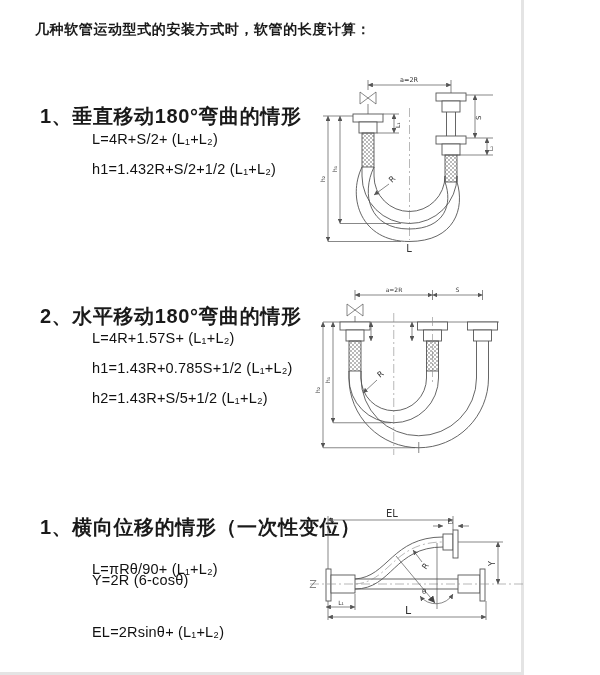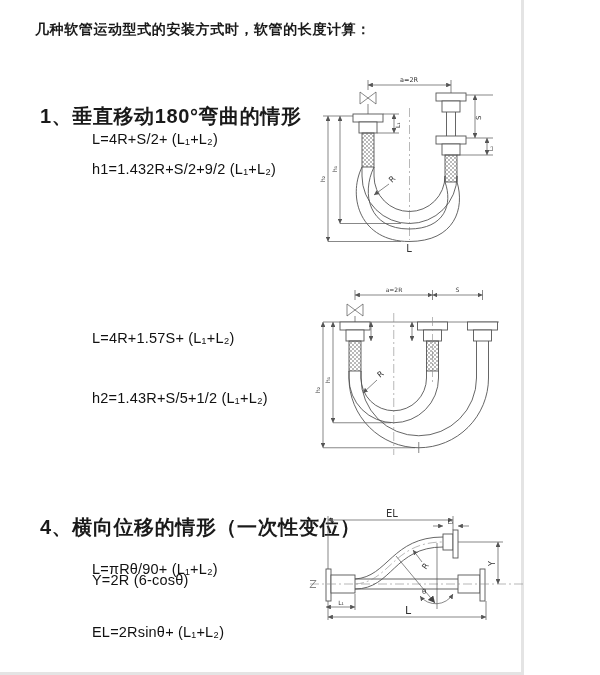--- a/index.html
+++ b/index.html
@@ -21,26 +21,28 @@
 </style>
 </head>
 <body>
 
 <div class="page">
 
   <div class="title">几种软管运动型式的安装方式时，软管的长度计算：</div>
 
   <div class="heading" style="top:103px">1、垂直移动180°弯曲的情形</div>
   <div class="formula" style="top:131px">L=4R+S/2+ (L₁+L₂)</div>
-  <div class="formula" style="top:161px">h1=1.432R+S/2+9/2 (L₁+L₂)</div>
-
+  <div class="formula" style="top:161px">h1=1.432R+S/2+1/2 (L₁+L₂)</div>
+
+  <div class="heading" style="top:303px">2、水平移动180°弯曲的情形</div>
   <div class="formula" style="top:330px">L=4R+1.57S+ (L₁+L₂)</div>
+  <div class="formula" style="top:360px">h1=1.43R+0.785S+1/2 (L₁+L₂)</div>
   <div class="formula" style="top:390px">h2=1.43R+S/5+1/2 (L₁+L₂)</div>
 
-  <div class="heading" style="top:514px">4、横向位移的情形（一次性变位）</div>
+  <div class="heading" style="top:514px">1、横向位移的情形（一次性变位）</div>
   <div class="formula" style="top:561px">L=πRθ/90+ (L₁+L₂)</div>
   <div class="formula" style="top:572px">Y=2R (6-cosθ)</div>
   <div class="formula" style="top:624px">EL=2Rsinθ+ (L₁+L₂)</div>
 
   <svg class="diag" style="left:303px;top:70px" width="270" height="190" viewBox="0 0 270 190">
     <defs>
       <marker id="arr" viewBox="0 0 6 6" refX="6" refY="3" markerWidth="7" markerHeight="7" orient="auto-start-reverse">
         <path d="M0,0 L6,3 L0,6 Z" fill="#555"></path>
       </marker>
       <marker id="arrB" viewBox="0 0 8 8" refX="8" refY="4" markerWidth="10" markerHeight="10" orient="auto-start-reverse">

